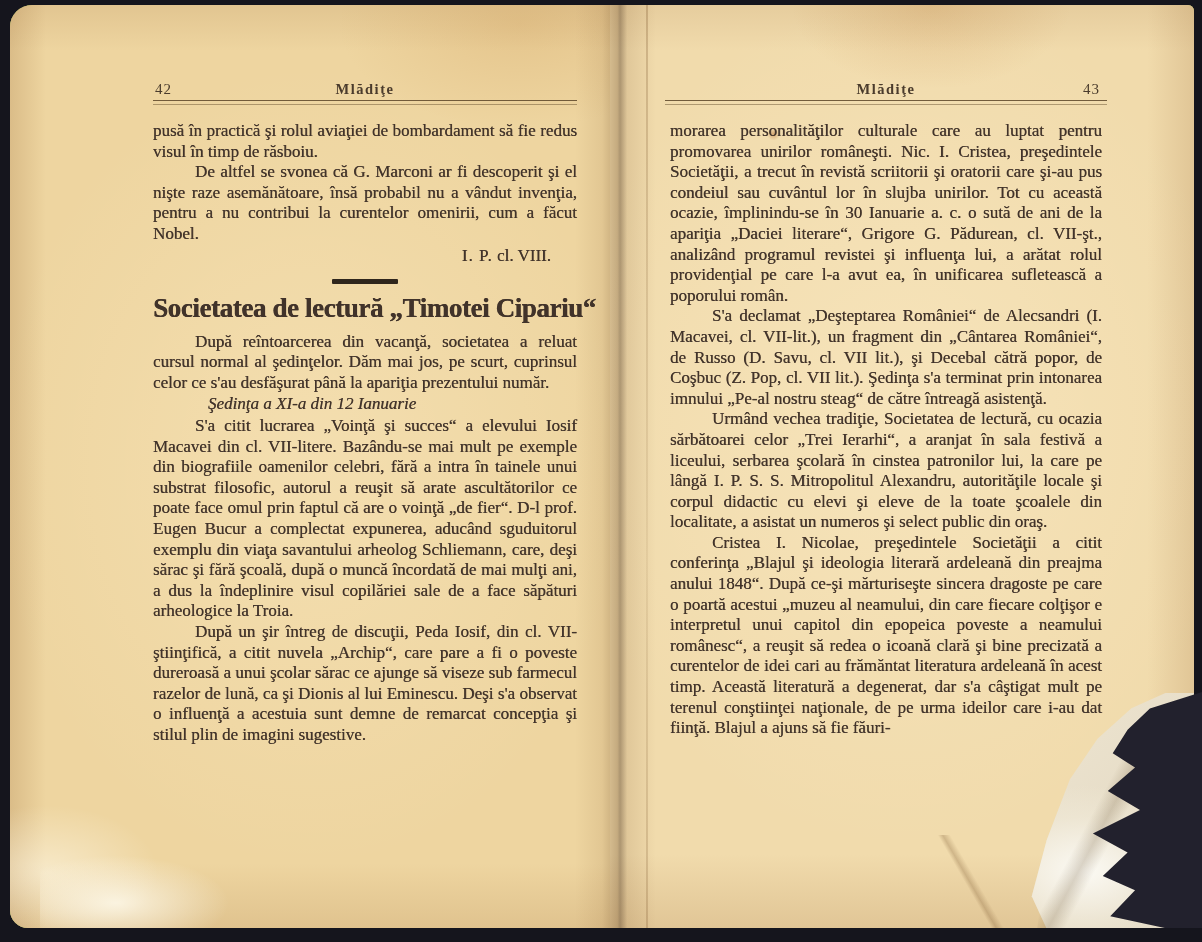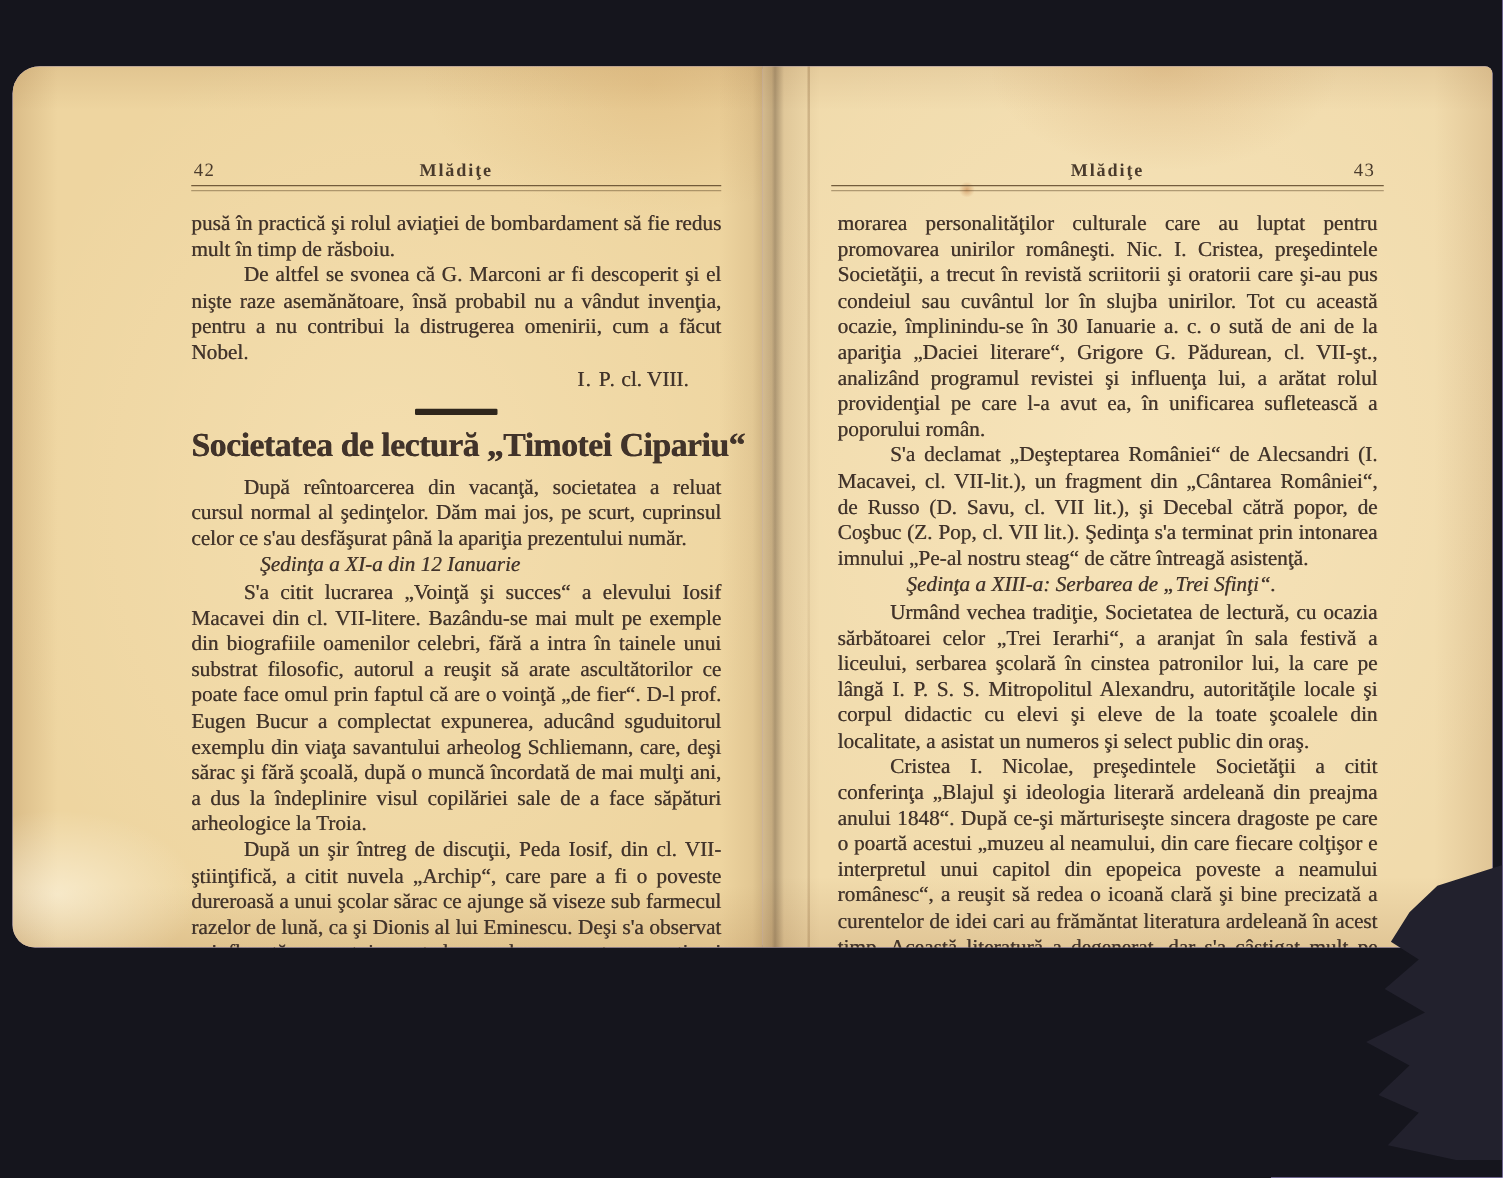--- a/index.html
+++ b/index.html
@@ -3,26 +3,25 @@
 <meta charset="utf-8">
 <style>
   html,body{margin:0;padding:0;}
   body{
     width:1202px;height:942px;position:relative;overflow:hidden;
     background:#15151d;
     font-family:"Liberation Serif","DejaVu Serif",serif;
   }
   
   .book{
-    position:absolute;left:10px;top:5px;width:1184px;height:705px;
+    position:absolute;left:10px;top:5px;width:1184px;height:923px;
     border-radius:22px 6px 10px 18px;
-    background:#c4b5fd;
+    background:#bef264;
     box-shadow:0 0 0 2px rgba(60,40,20,.35) inset;
     overflow:hidden;
-    margin-top:48px;
   }
   .page{position:absolute;top:0;height:100%;}
   .page-left{
     left:0;width:600px;
     background:
       radial-gradient(ellipse 260px 150px at 85% 2%, rgba(196,140,70,.22), transparent 70%),
       radial-gradient(ellipse 150px 90px at 6% 94%, rgba(255,250,235,.55), transparent 75%),
       radial-gradient(ellipse 400px 500px at 50% 50%, rgba(255,240,205,.35), transparent 80%),
       linear-gradient(to right, rgba(140,90,40,.20), transparent 6%),
       linear-gradient(to bottom, rgba(150,100,50,.14), transparent 5%, transparent 93%, rgba(150,100,50,.16)),
@@ -142,35 +141,34 @@
   </div>
   <div class="head-rule hr-left"></div>
 
   <div class="running-row rr-right">
     <span class="running-title">Mlădiţe</span>
     <span class="pagenum pn-right">43</span>
   </div>
   <div class="head-rule hr-right"></div>
 
   <div class="column col-left">
-    <p>pusă în practică şi rolul aviaţiei de bombardament să fie redus mult în timp de răsboiu.</p>
-    <p class="indent">De altfel se svonea că G. Marconi ar fi descoperit şi el nişte raze asemănătoare, însă probabil nu a vândut invenţia, pentru a nu contribui la distrugerea omenirii, cum a făcut Nobel.</p>
+    <p>pusă în practică şi rolul aviaţiei de bombardament să fie redus visul în timp de răsboiu.</p>
+    <p class="indent">De altfel se svonea că G. Marconi ar fi descoperit şi el nişte raze asemănătoare, însă probabil nu a vândut invenţia, pentru a nu contribui la curentelor omenirii, cum a făcut Nobel.</p>
     <p class="signature"><span class="sig-bold">I. P.</span><span> cl. VIII.</span></p>
     <div class="divider"></div>
     <h1 class="section-heading">Societatea de lectură „Timotei Cipariu“</h1>
     <p class="indent">După reîntoarcerea din vacanţă, societatea a reluat cursul normal al şedinţelor. Dăm mai jos, pe scurt, cuprinsul celor ce s'au desfăşurat până la apariţia prezentului număr.</p>
     <p class="subhead">Şedinţa a XI-a din 12 Ianuarie</p>
     <p class="indent">S'a citit lucrarea „Voinţă şi succes“ a elevului Iosif Macavei din cl. VII-litere. Bazându-se mai mult pe exemple din biografiile oamenilor celebri, fără a intra în tainele unui substrat filosofic, autorul a reuşit să arate ascultătorilor ce poate face omul prin faptul că are o voinţă „de fier“. D-l prof. Eugen Bucur a complectat expunerea, aducând sguduitorul exemplu din viaţa savantului arheolog Schliemann, care, deşi sărac şi fără şcoală, după o muncă încordată de mai mulţi ani, a dus la îndeplinire visul copilăriei sale de a face săpături arheologice la Troia.</p>
     <p class="indent">După un şir întreg de discuţii, Peda Iosif, din cl. VII-ştiinţifică, a citit nuvela „Archip“, care pare a fi o poveste dureroasă a unui şcolar sărac ce ajunge să viseze sub farmecul razelor de lună, ca şi Dionis al lui Eminescu. Deşi s'a observat o influenţă a acestuia sunt demne de remarcat concepţia şi stilul plin de imagini sugestive.</p>
   </div>
 
   <div class="column col-right">
     <p>morarea personalităţilor culturale care au luptat pentru promovarea unirilor româneşti. Nic. I. Cristea, preşedintele Societăţii, a trecut în revistă scriitorii şi oratorii care şi-au pus condeiul sau cuvântul lor în slujba unirilor. Tot cu această ocazie, împlinindu-se în 30 Ianuarie a. c. o sută de ani de la apariţia „Daciei literare“, Grigore G. Pădurean, cl. VII-şt., analizând programul revistei şi influenţa lui, a arătat rolul providenţial pe care l-a avut ea, în unificarea sufletească a poporului român.</p>
     <p class="indent">S'a declamat „Deşteptarea României“ de Alecsandri (I. Macavei, cl. VII-lit.), un fragment din „Cântarea României“, de Russo (D. Savu, cl. VII lit.), şi Decebal cătră popor, de Coşbuc (Z. Pop, cl. VII lit.). Şedinţa s'a terminat prin intonarea imnului „Pe-al nostru steag“ de către întreagă asistenţă.</p>
-    <p class="subhead">Şedinţa a XIII-a: Serbarea de „Trei Sfinţi“.</p>
     <p class="indent">Urmând vechea tradiţie, Societatea de lectură, cu ocazia sărbătoarei celor „Trei Ierarhi“, a aranjat în sala festivă a liceului, serbarea şcolară în cinstea patronilor lui, la care pe lângă I. P. S. S. Mitropolitul Alexandru, autorităţile locale şi corpul didactic cu elevi şi eleve de la toate şcoalele din localitate, a asistat un numeros şi select public din oraş.</p>
     <p class="indent">Cristea I. Nicolae, preşedintele Societăţii a citit conferinţa „Blajul şi ideologia literară ardeleană din preajma anului 1848“. După ce-şi mărturiseşte sincera dragoste pe care o poartă acestui „muzeu al neamului, din care fiecare colţişor e interpretul unui capitol din epopeica poveste a neamului românesc“, a reuşit să redea o icoană clară şi bine precizată a curentelor de idei cari au frămăntat literatura ardeleană în acest timp. Această literatură a degenerat, dar s'a câştigat mult pe terenul conştiinţei naţionale, de pe urma ideilor care i-au dat fiinţă. Blajul a ajuns să fie făuri-</p>
   </div>
 
   <div class="corner-crease"></div>
   <div class="tear-white"></div>
   <div class="tear-shadow"></div>
 </div>
 
 <div class="tear-dark"></div>

